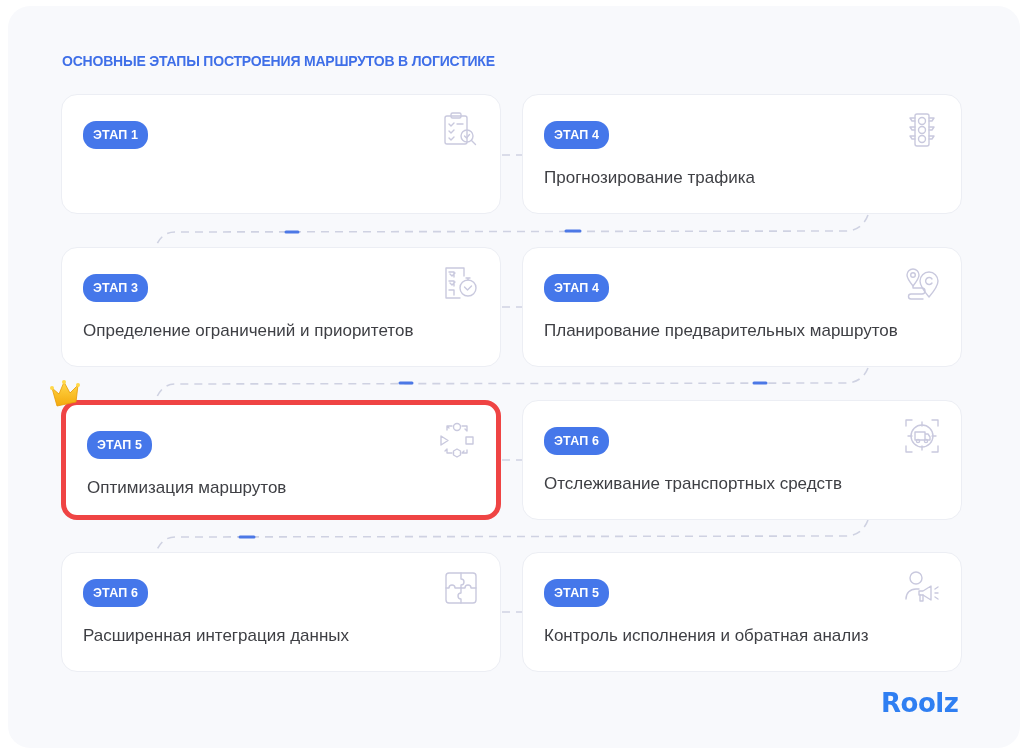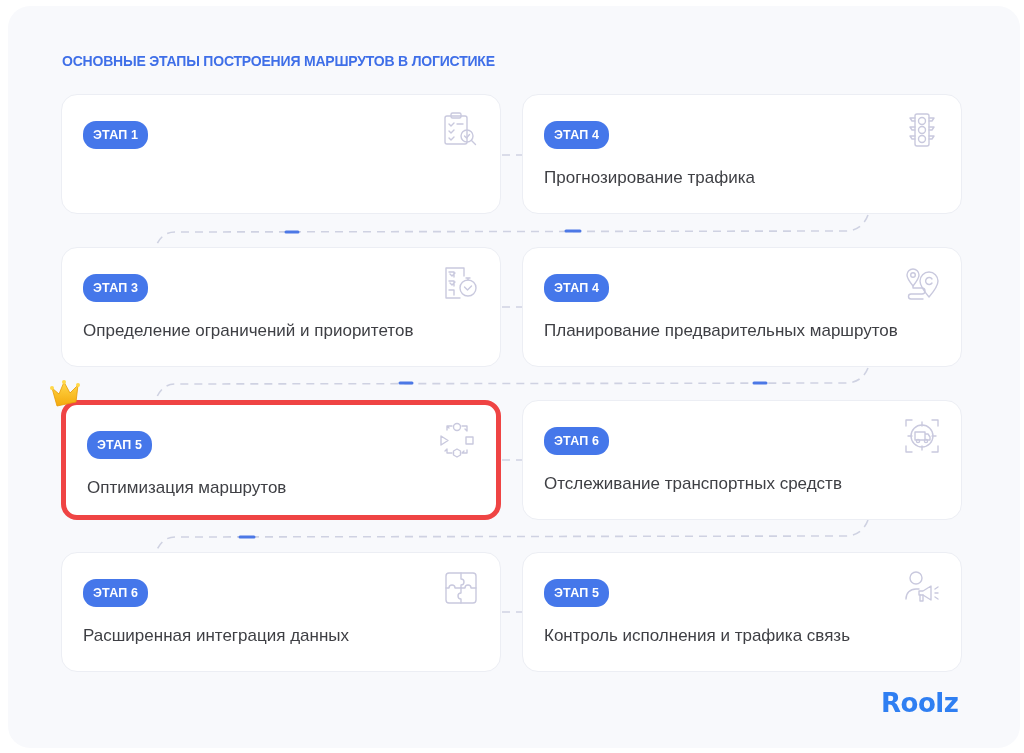--- a/index.html
+++ b/index.html
@@ -179,21 +179,21 @@
       <rect x="4" y="4" width="30" height="30" rx="3"></rect>
       <path d="M19 4v6a3 3 0 1 1 0 6v3h-6a3 3 0 1 0-6 0H4"></path>
       <path d="M19 19h4a3 3 0 1 1 6 0h5"></path>
       <path d="M19 19v5a3 3 0 1 0 0 6v4"></path>
     </svg>
   </div>
 </div>
 
 <div class="card" style="left:522px; top:552px;">
   <div class="badge">ЭТАП 5</div>
-  <div class="text">Контроль исполнения и трафика связь</div>
+  <div class="text">Контроль исполнения и обратная анализ</div>
   <div class="icon">
     <svg viewBox="0 0 38 38" fill="none" stroke="#c9c9de" stroke-width="1.4" stroke-linecap="round" stroke-linejoin="round">
       <circle cx="13" cy="9" r="6"></circle>
       <path d="M3 30c0-6 4-10 10-10h3"></path>
       <path d="M16 22h4l8-5v14l-8-5h-4z"></path>
       <path d="M17 26v6h3v-6"></path>
       <path d="M32 20l3-2M32 24h3M32 28l3 2"></path>
     </svg>
   </div>
 </div>

